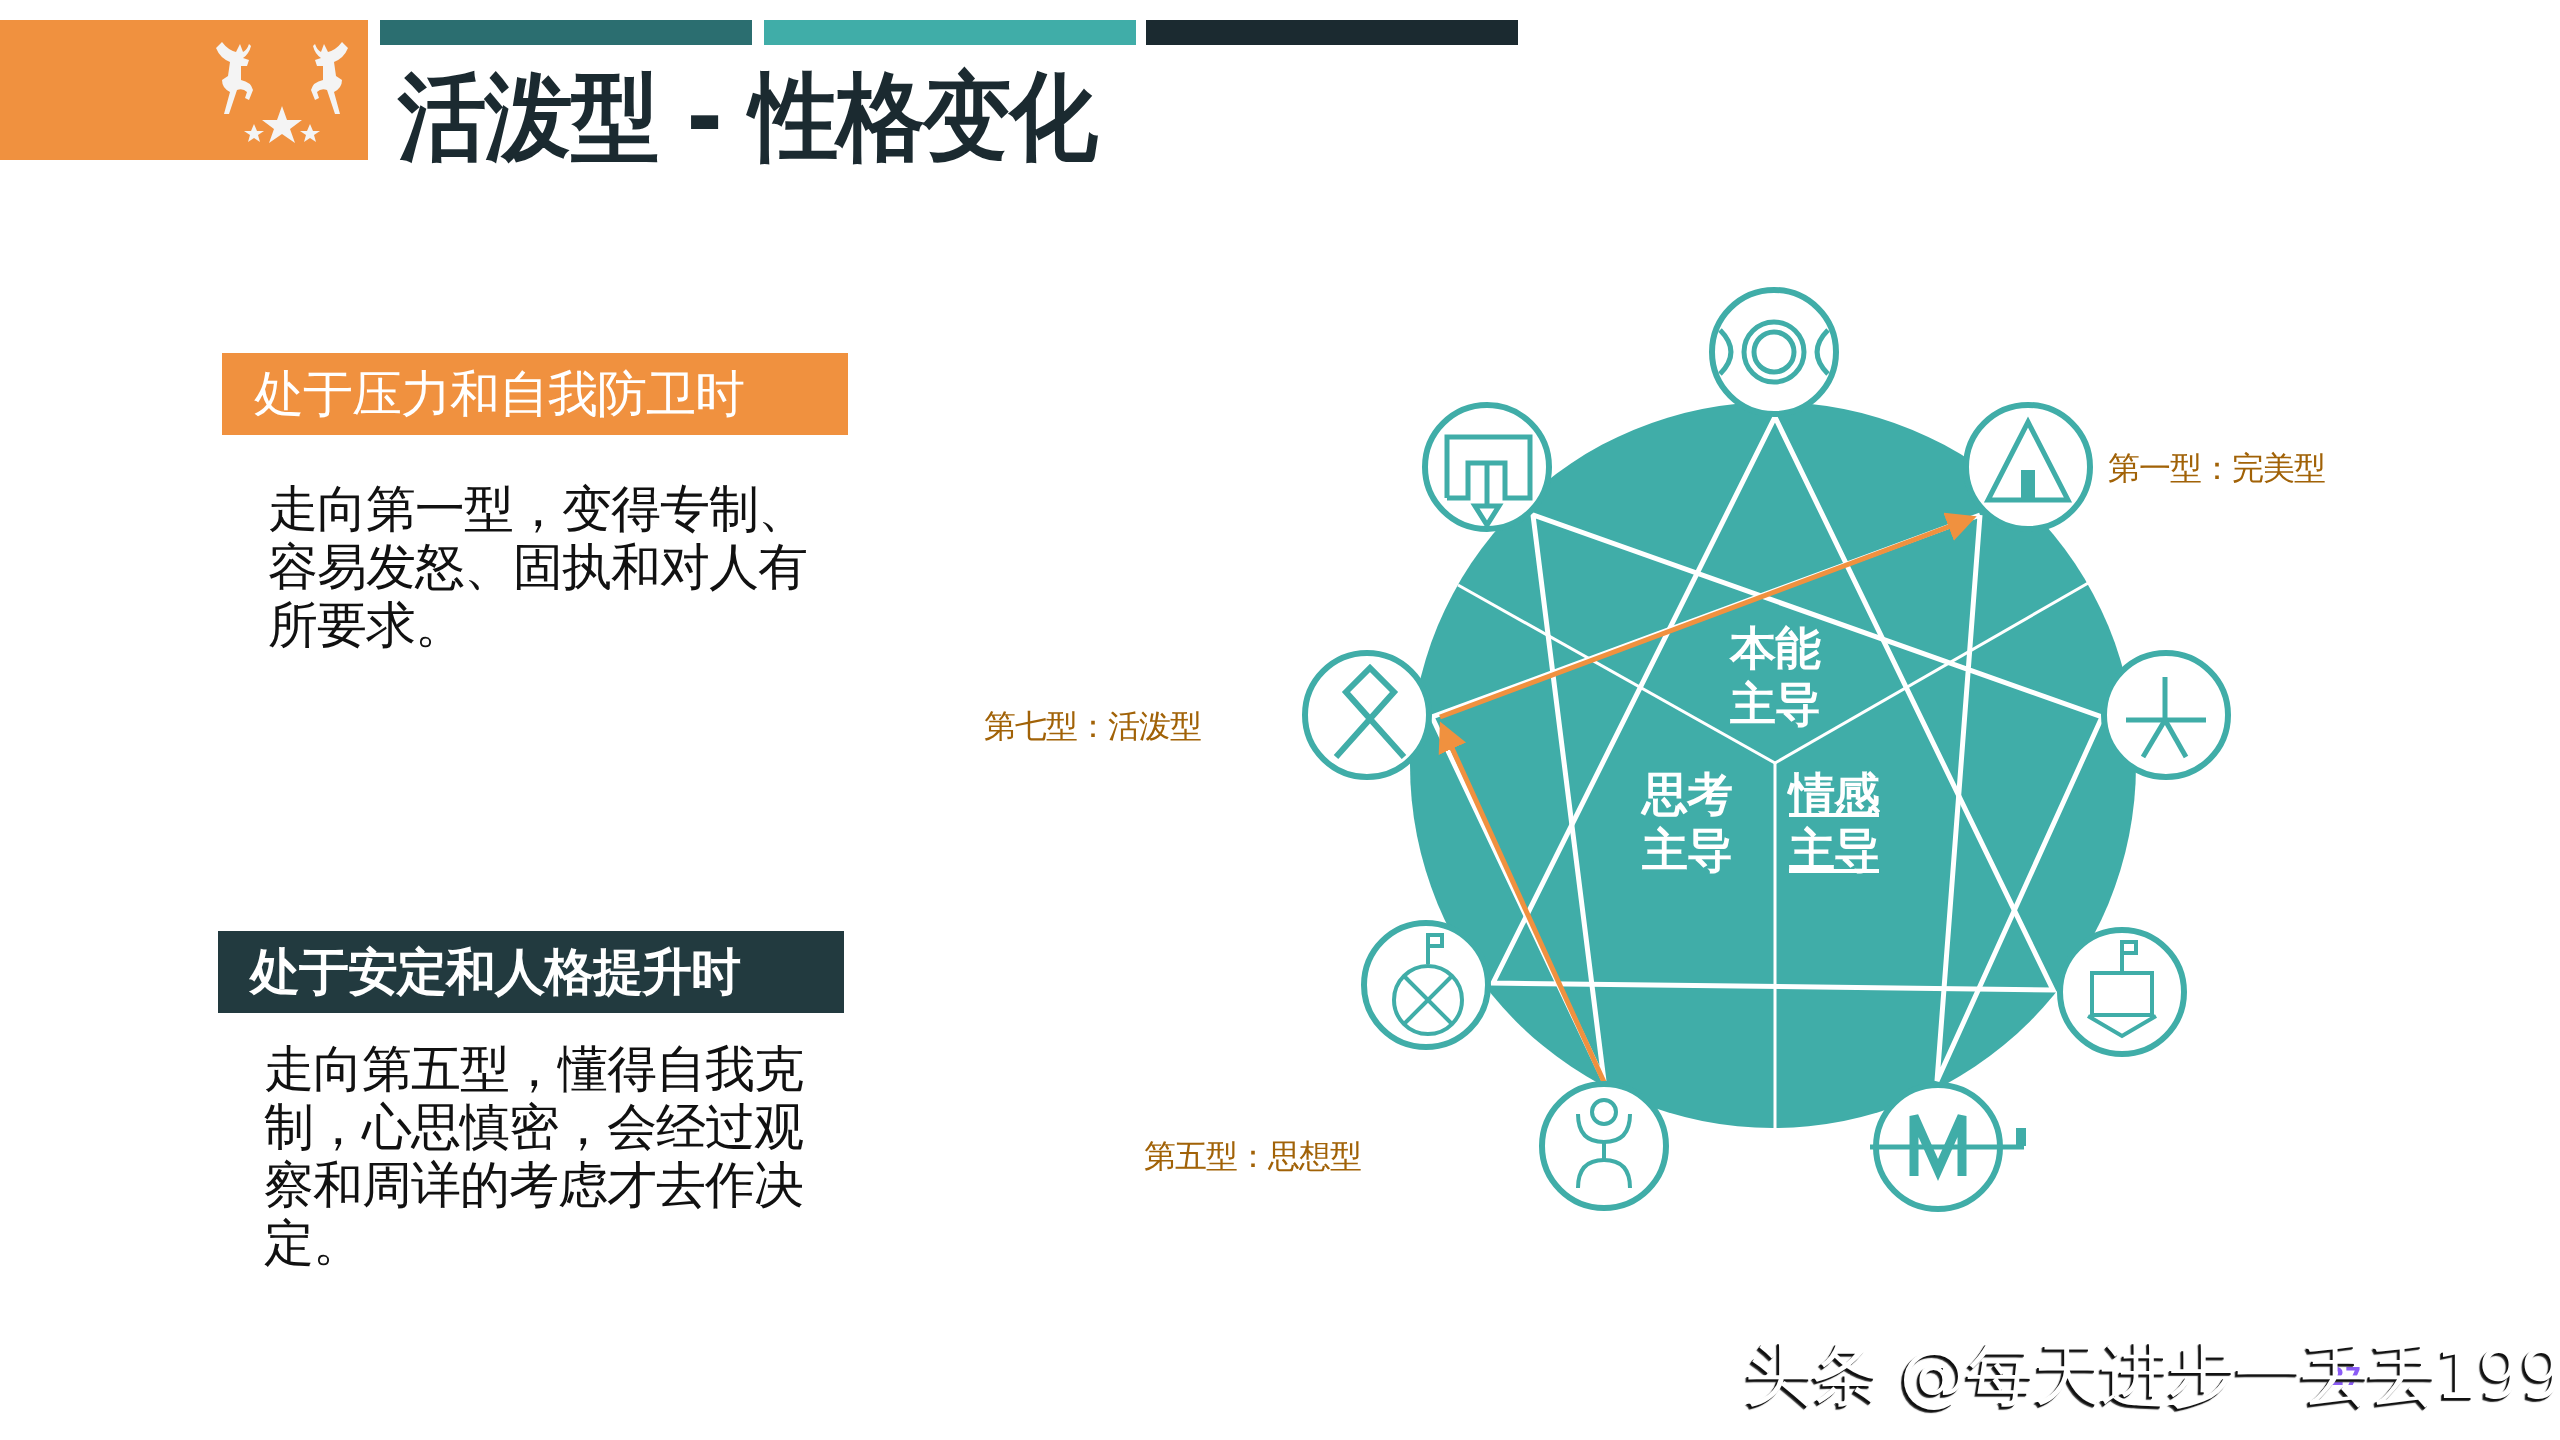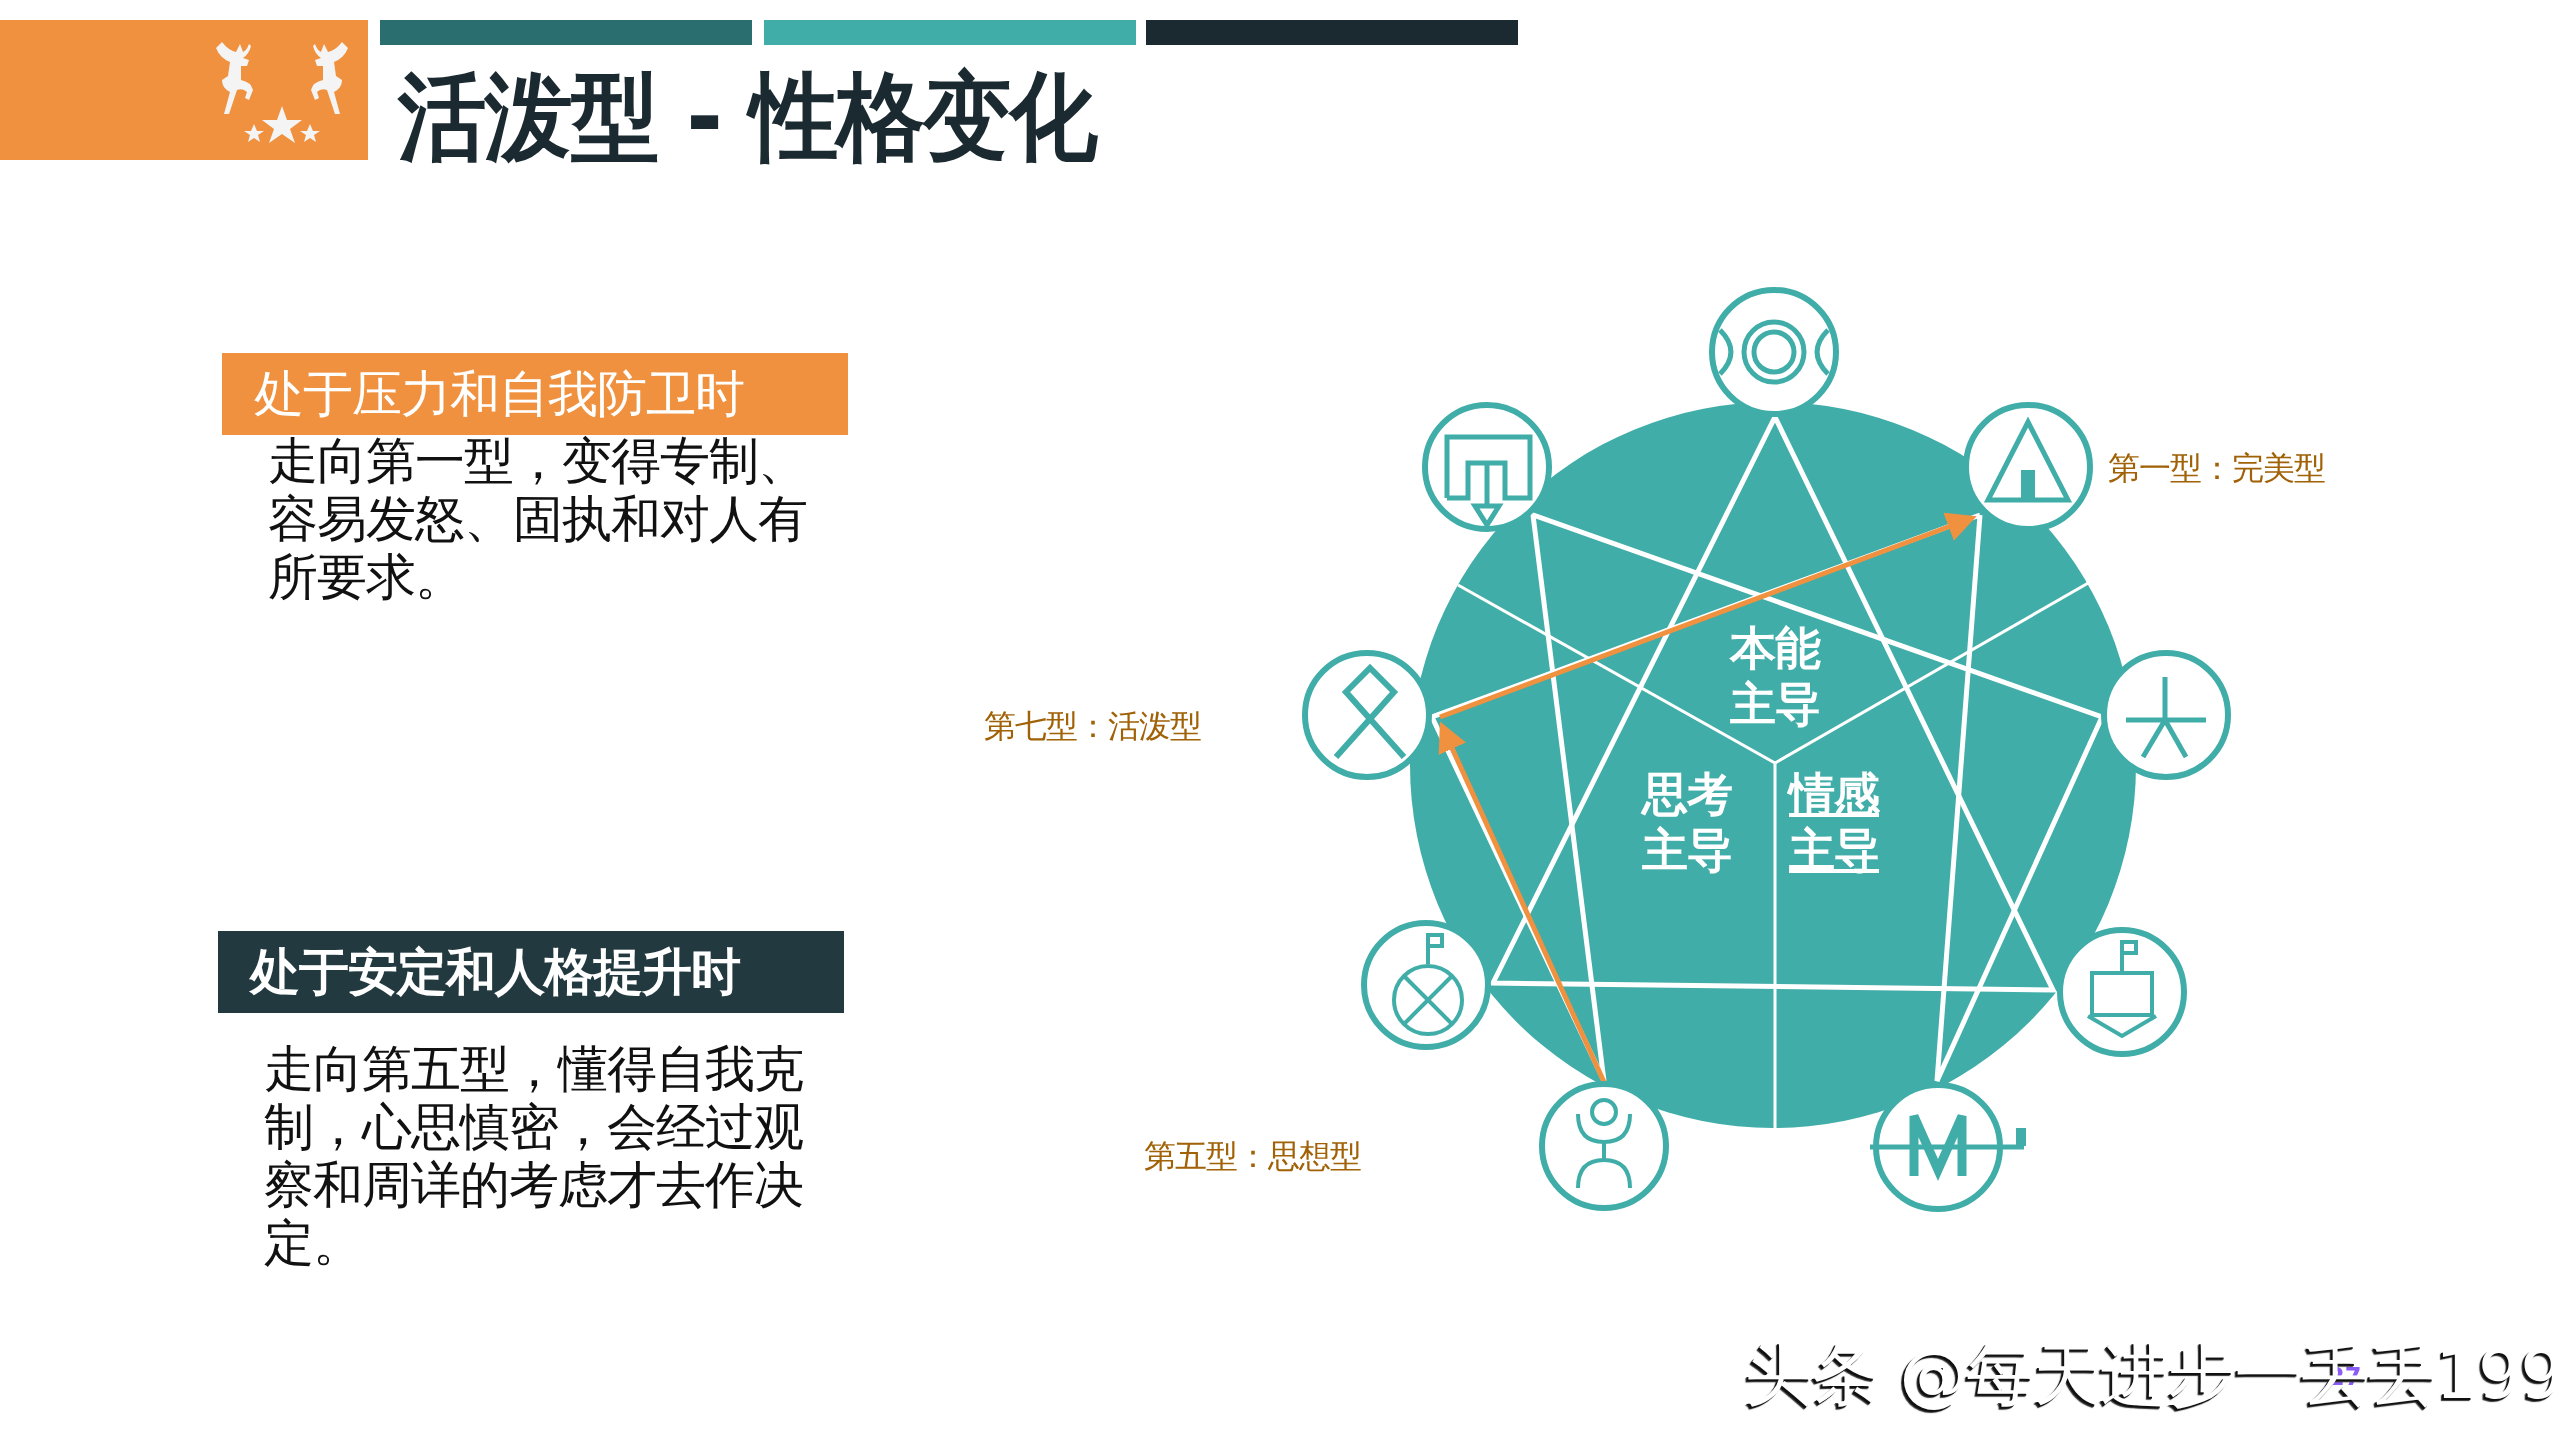--- a/index.html
+++ b/index.html
@@ -13,21 +13,21 @@
     .bar-2 { left: 764px; width: 372px; background: #40ADA8; }
     .bar-3 { left: 1146px; width: 372px; background: #1B2A30; }
     .page-title { left: 398px; top: 62px; height: 110px; line-height: 110px; font-size: 96px;
                   font-weight: bold; color: #1B2A30; white-space: nowrap; letter-spacing: -2px;
                   transform: scaleX(0.92); transform-origin: left center; }
     .section-head { height: 82px; line-height: 82px; font-size: 50px; color: #ffffff;
                     padding-left: 32px; box-sizing: border-box; white-space: nowrap; letter-spacing: -1px; }
     .head-stress { left: 222px; top: 353px; width: 626px; background: #F0913F; }
     .head-growth { left: 218px; top: 931px; width: 626px; background: #223A3F; font-weight: bold; }
     .section-body { font-size: 50px; line-height: 58px; color: #111; width: 560px; letter-spacing: -1px; }
-    .body-stress { left: 268px; top: 436px; font-family: Liberation Mono, monospace; }
+    .body-stress { left: 268px; top: 480px; }
     .body-growth { left: 264px; top: 1040px; }
     .diagram { left: 0; top: 0; }
     .type-label { font-size: 32px; color: #a16207; white-space: nowrap; line-height: 56px; letter-spacing: -1px; }
     .label-type1 { left: 2108px; top: 440px; }
     .label-type7 { left: 984px; top: 698px; }
     .label-type5 { left: 1144px; top: 1128px; }
     .center-label { color: #ffffff; font-weight: bold; font-size: 46px; line-height: 56px;
                     text-align: center; width: 120px; letter-spacing: -1px; }
     .center-instinct { left: 1715px; top: 620px; }
     .center-thinking { left: 1627px; top: 766px; }

